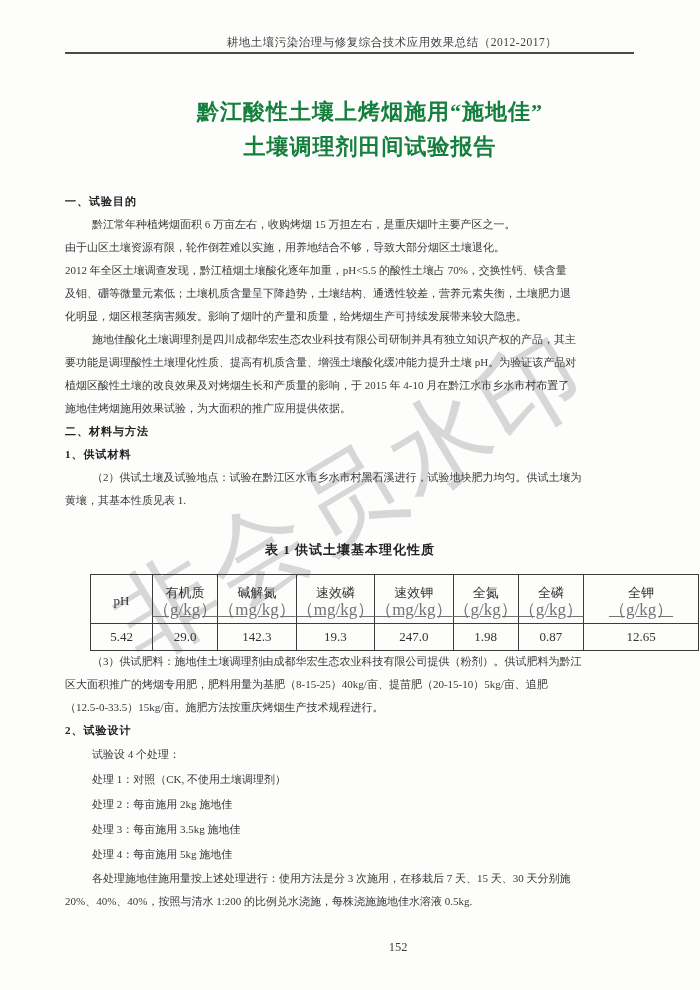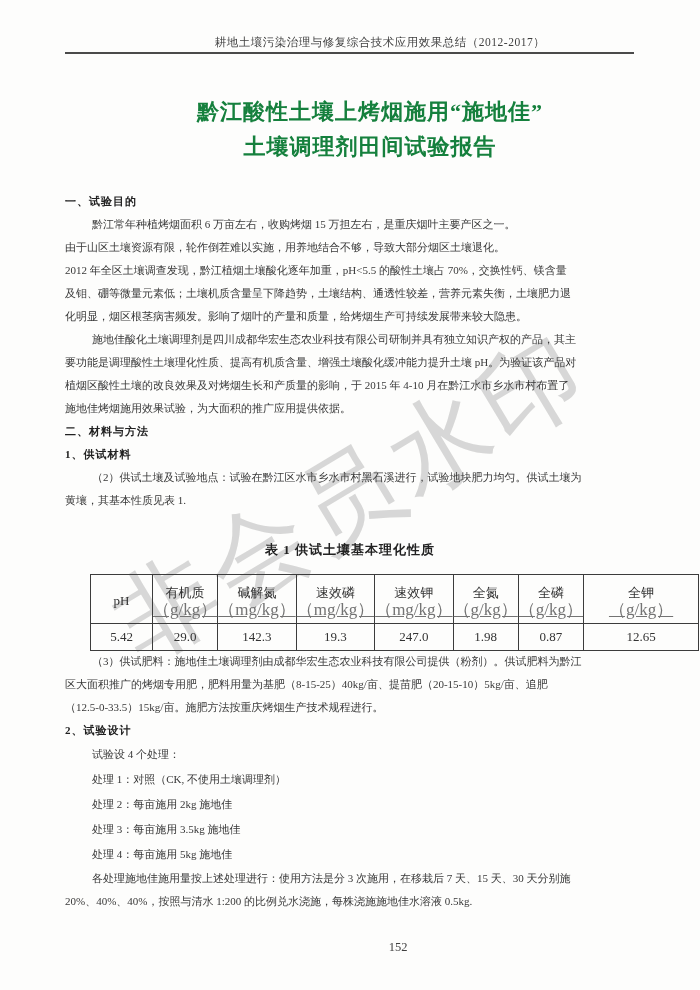--- a/index.html
+++ b/index.html
@@ -20,21 +20,21 @@
     color:rgba(178,178,178,0.5);
     font-family:"Liberation Sans","DejaVu Sans",sans-serif;
     z-index:0;user-select:none;
   }
   .content-layer{position:absolute;inset:0;z-index:1;}
   
   .running-header{
     position:absolute;top:35px;left:0;width:100%;
     text-align:center;font-size:11.5px;color:#3f3f3f;letter-spacing:0.5px;
   }
-  .running-header .rh-inner{position:relative;left:30px;}
+  .running-header .rh-inner{position:relative;left:42px;}
   .header-rule{
     position:absolute;top:52px;left:65px;width:569px;height:0;
     border-top:2px solid #4a4a4a;
   }
   
   .doc-title{
     position:absolute;top:94px;left:0;width:100%;
     text-align:center;font-weight:bold;color:#15803d;
     font-size:22px;line-height:35px;letter-spacing:1px;padding-left:20px;
   }

